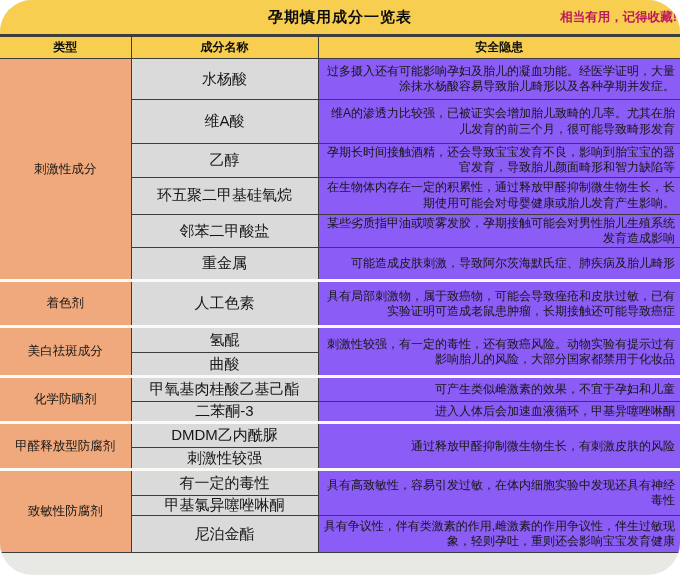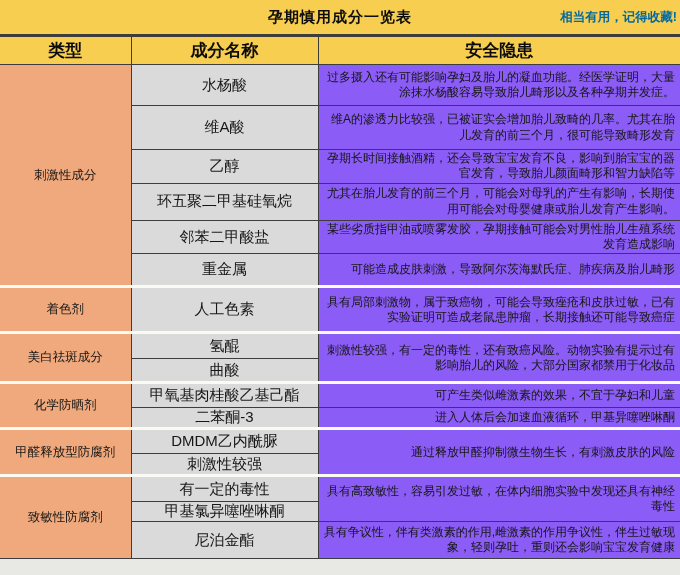--- a/index.html
+++ b/index.html
@@ -1,42 +1,43 @@
 <!DOCTYPE html>
 <html><head>
 <meta charset="utf-8">
 <style>
   html,body { margin:0; padding:0; }
   .screen {
     width:680px; height:575px; overflow:hidden;
     background:#e8e8e5;
     font-family:"Liberation Sans","DejaVu Sans",sans-serif;
     color:#161616;
+    border-radius:32px;
   }
   .titlebar {
     position:relative; height:34px; background:#f7ce4f;
     border-bottom:2px solid #3d3d3d;
     display:flex; align-items:center; justify-content:center;
   }
   .title { font-weight:bold; font-size:15px; letter-spacing:1px; color:#0d0d0d; }
   .note  {
     position:absolute; right:3px; top:50%; transform:translateY(-50%);
-    color:#0369a1; font-weight:bold; font-size:12.5px; white-space:nowrap;
+    color:#be185d; font-weight:bold; font-size:12.5px; white-space:nowrap;
   }
   table.grid {
     width:680px; border-collapse:collapse; table-layout:fixed;
     background:#dadada;
   }
   .grid th, .grid td {
     border:1px solid #3d3d3d;
     vertical-align:middle;
     overflow:hidden;
   }
   .grid th {
-    background:#f7ce4f; font-size:17px; font-weight:bold;
+    background:#f7ce4f; font-size:12px; font-weight:bold;
     padding:2px 0; color:#0d0d0d;
   }
   .grid th:first-child { border-left:none; }
   .grid th:last-child  { border-right:none; }
   td.cat {
     background:#f0a97c; text-align:center;
     font-weight:normal; font-size:12.5px; border-left:none;
     padding:0 2px;
   }
   td.name {
@@ -83,21 +84,21 @@
       <tr style="height:44px">
         <td class="name">维A酸</td>
         <td class="haz">维A的渗透力比较强，已被证实会增加胎儿致畸的几率。尤其在胎儿发育的前三个月，很可能导致畸形发育</td>
       </tr>
       <tr style="height:32px">
         <td class="name">乙醇</td>
         <td class="haz">孕期长时间接触酒精，还会导致宝宝发育不良，影响到胎宝宝的器官发育，导致胎儿颜面畸形和智力缺陷等</td>
       </tr>
       <tr style="height:37px">
         <td class="name">环五聚二甲基硅氧烷</td>
-        <td class="haz">尤其在胎儿发育的前三个月，可能会对母乳的产生有影响，长期使用可能会对母婴健康或胎儿发育产生影响。</td>
+        <td class="haz">在生物体内存在一定的积累性，通过释放甲醛抑制微生物生长，长期使用可能会对母婴健康或胎儿发育产生影响。</td>
       </tr>
       <tr style="height:31px">
         <td class="name">邻苯二甲酸盐</td>
         <td class="haz">某些劣质指甲油或喷雾发胶，孕期接触可能会对男性胎儿生殖系统发育造成影响</td>
       </tr>
       <tr style="height:33px">
         <td class="name">重金属</td>
         <td class="haz">可能造成皮肤刺激，导致阿尔茨海默氏症、肺疾病及胎儿畸形</td>
       </tr>
 

